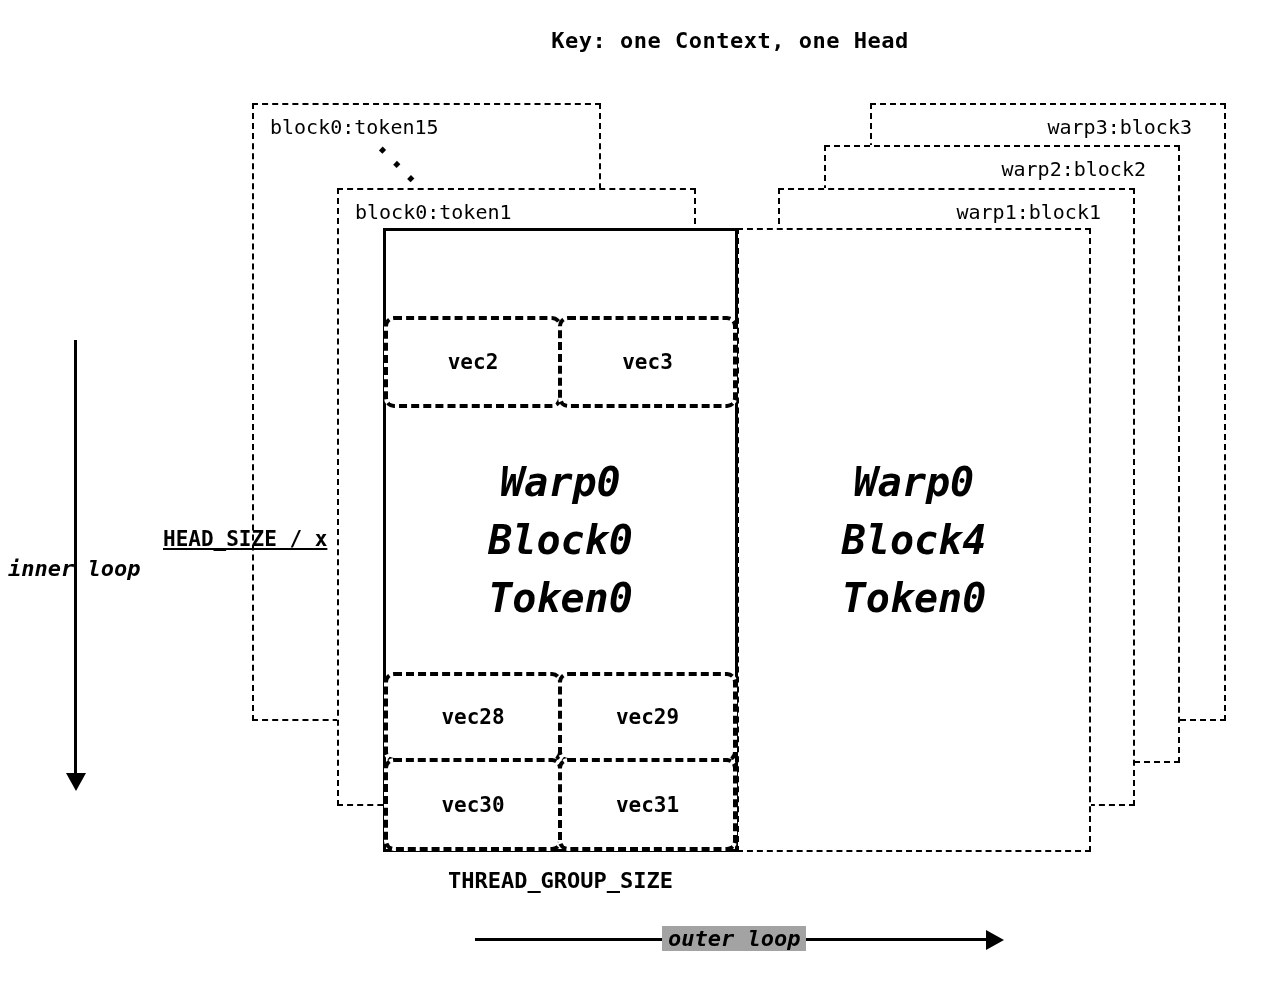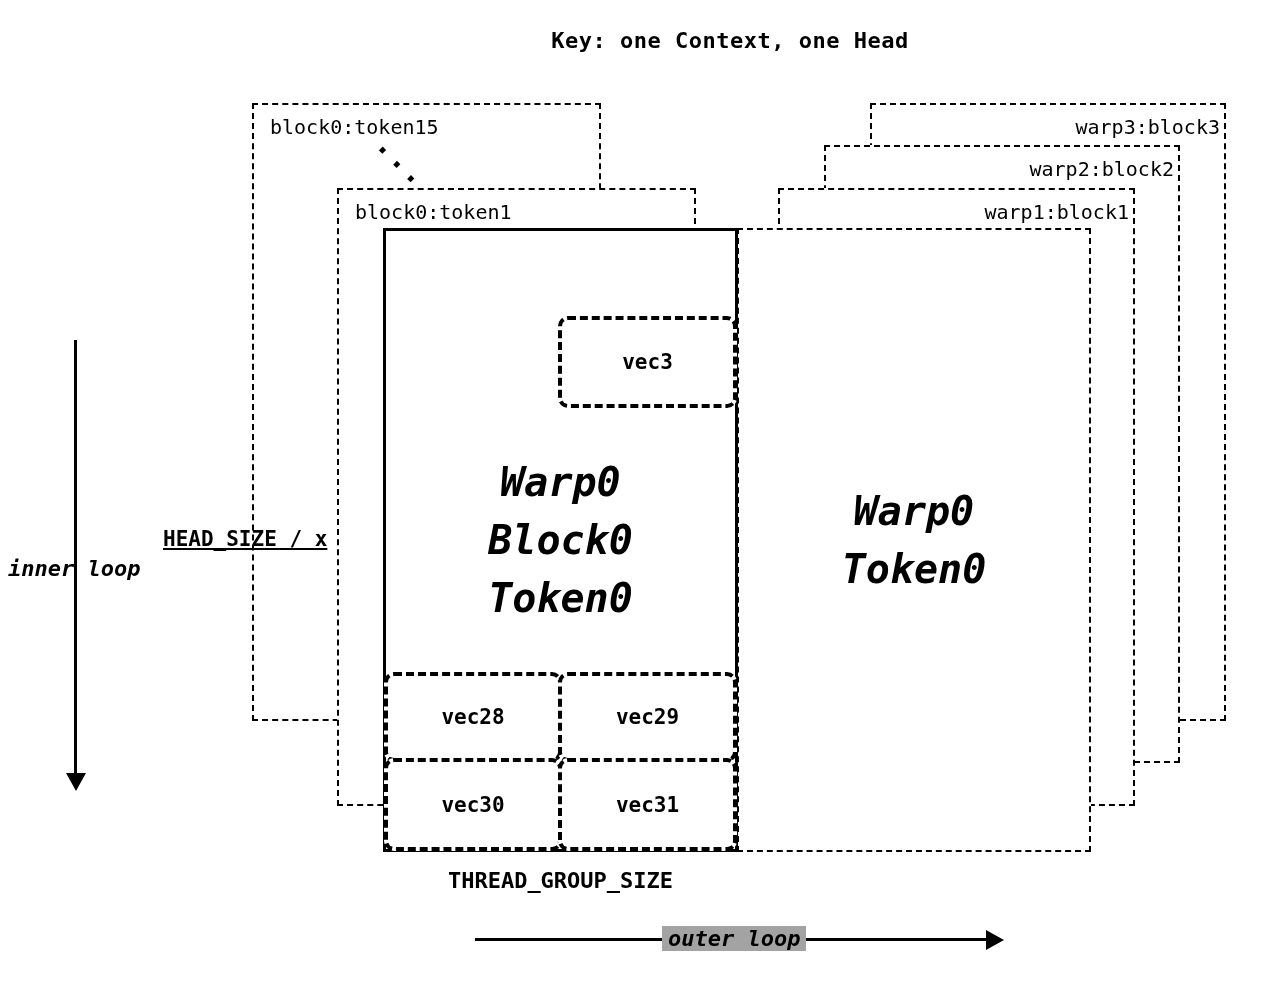--- a/index.html
+++ b/index.html
@@ -6,21 +6,21 @@
   .canvas{
     position:relative;width:1264px;height:984px;background:#fff;overflow:hidden;
     font-family:"DejaVu Sans Mono","Liberation Mono",monospace;color:#000;
   }
   .title{position:absolute;left:420px;top:28px;width:620px;text-align:center;
          font-size:22px;font-weight:bold;letter-spacing:0.5px;z-index:8;}
   .box{position:absolute;background:#fff;border:2px dashed #000;box-sizing:border-box;}
   .z1{z-index:1}.z2{z-index:2}.z3{z-index:3}
   .box-label{position:absolute;top:10px;font-size:20px;font-weight:normal;white-space:nowrap;}
   .box-label.left{left:16px;}
-  .box-label.right{right:4px;text-align:right;}
+  .box-label.right{right:32px;text-align:right;}
   .main-box{position:absolute;background:#fff;border:3px solid #000;box-sizing:border-box;z-index:5;}
   .right-box{position:absolute;background:#fff;border:2px dashed #000;box-sizing:border-box;z-index:4;}
   .big-text{position:absolute;inset:0;display:flex;flex-direction:column;
             align-items:center;justify-content:center;gap:16px;
             font-size:40px;font-weight:bold;font-style:italic;line-height:1.05;}
   .vec-cell{position:absolute;border:4px dashed #000;border-radius:10px;box-sizing:border-box;
             display:flex;align-items:center;justify-content:center;
             font-size:21px;font-weight:bold;background:#fff;}
   .dots{position:absolute;left:394px;top:126px;z-index:3;font-size:30px;font-weight:bold;
         letter-spacing:2px;transform:rotate(45deg);transform-origin:0 0;}
@@ -63,32 +63,34 @@
     <div class="box-label right">warp2:block2</div>
   </div>
 
   <div class="box z3" style="left:778px;top:188px;width:357px;height:618px;">
     <div class="box-label right">warp1:block1</div>
   </div>
 
   <div class="right-box" style="left:737px;top:228px;width:354px;height:624px;">
     <div class="big-text">
       <div>Warp0</div>
+      <div>Block4</div>
       <div>Token0</div>
     </div>
   </div>
 
   <div class="main-box" style="left:383px;top:228px;width:355px;height:624px;">
 
     <div class="big-text">
       <div>Warp0</div>
       <div>Block0</div>
       <div>Token0</div>
     </div>
 
+    <div class="vec-cell" style="left:-2px;top:85px;width:178px;height:92px;">vec2</div>
     <div class="vec-cell" style="left:172px;top:85px;width:179px;height:92px;">vec3</div>
 
     <div class="vec-cell" style="left:-2px;top:441px;width:178px;height:90px;">vec28</div>
     <div class="vec-cell" style="left:172px;top:441px;width:179px;height:90px;">vec29</div>
     <div class="vec-cell" style="left:-2px;top:527px;width:178px;height:93px;">vec30</div>
     <div class="vec-cell" style="left:172px;top:527px;width:179px;height:93px;">vec31</div>
   </div>
 
   <div class="side-label" style="left:163px;top:527px;text-decoration:underline;">HEAD_SIZE / x</div>
 

